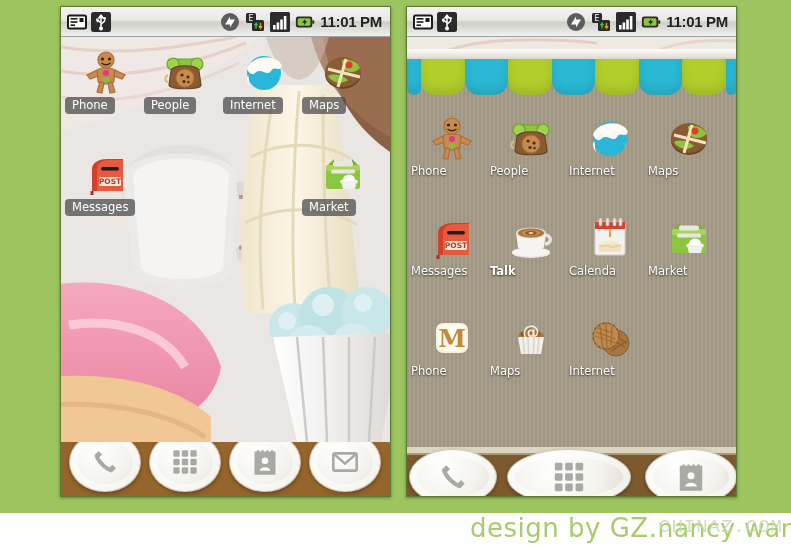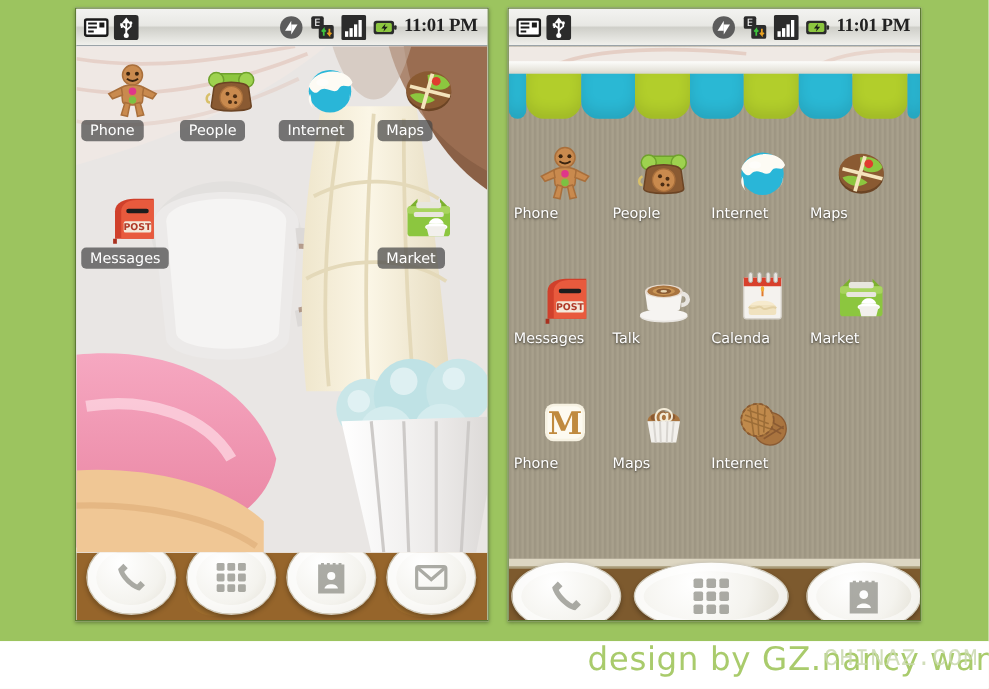--- a/index.html
+++ b/index.html
@@ -29,21 +29,21 @@
   #phone-right{left:406px;}
 
   
   .statusbar{position:relative;height:29px;width:100%;
              background:linear-gradient(to bottom,#f3f3f1 0%,#e8e8e4 46%,#cfcfc9 52%,#f0f0ec 100%);
              border-bottom:1px solid #9aa3a8;display:flex;align-items:center;}
   .sb-left{display:flex;align-items:center;gap:4px;padding-left:6px;}
   .sb-right{margin-left:auto;display:flex;align-items:center;gap:5px;padding-right:8px;}
   .sb-ic{width:20px;height:20px;display:block;}
   .clock{font-size:15px;font-weight:bold;color:#222;letter-spacing:-.3px;
-         font-family:Liberation Serif, serif;text-align:right;}
+         font-family:Liberation Sans, sans-serif;text-align:right;}
 
   
   #wall-left{position:absolute;left:0;top:30px;width:329px;height:405px;overflow:hidden;
              background:#e9e6e4;}
   #dock-left{position:absolute;left:0;top:435px;width:329px;height:54px;overflow:hidden;}
 
   
   #wall-right{position:absolute;left:0;top:30px;width:329px;height:410px;overflow:hidden;
               background:#a8a08c;}
   #dock-right{position:absolute;left:0;top:440px;width:329px;height:49px;overflow:hidden;}
@@ -503,21 +503,21 @@
             <path d="M9 18 C9 11 17 8 24 8 L40 8 L40 40 L9 40 Z" fill="#d0402b"></path>
             <path d="M14 18 C14 12 20 9 26 9 L40 9 L40 40 L14 40 Z" fill="#e85a3d"></path>
             <rect x="18" y="16" width="18" height="3.6" rx="1.8" fill="#1d1d1d"></rect>
             <rect x="16" y="26" width="22" height="9" rx="1.5" fill="#f4e9da"></rect>
             <text x="27" y="33.4" font-size="7.5" fill="#b03a28" text-anchor="middle" font-family="DejaVu Sans" font-weight="bold">POST</text>
             <path d="M9 40 L9 44" stroke="#a8301f" stroke-width="3"></path>
           </svg>
         </div>
         <span class="lbl-plain">Messages</span>
       </div>
-      <div class="app" style="left:83px;">
+      <div class="app" style="left:83px;font-weight:bold;">
         <div class="iconbox">
           <svg width="46" height="46" viewBox="0 0 46 46">
             <ellipse cx="23" cy="38" rx="19" ry="5" fill="#e8e5e0"></ellipse>
             <ellipse cx="23" cy="37" rx="19" ry="4.6" fill="#f6f4f1"></ellipse>
             <path d="M8 18 L10 32 C11 36 35 36 36 32 L38 18 Z" fill="#f6f4f1"></path>
             <path d="M37 20 C44 20 44 29 37 29" stroke="#e8e5e0" stroke-width="3.5" fill="none"></path>
             <ellipse cx="23" cy="18" rx="15" ry="5.5" fill="#e6dbd0"></ellipse>
             <ellipse cx="23" cy="18" rx="13" ry="4.6" fill="#a9743f"></ellipse>
             <path d="M14 18 C16 14 30 14 32 18 C30 22 16 22 14 18 Z" fill="#c89455"></path>
             <ellipse cx="23" cy="18" rx="6" ry="2.2" fill="#8a5a32"></ellipse>

